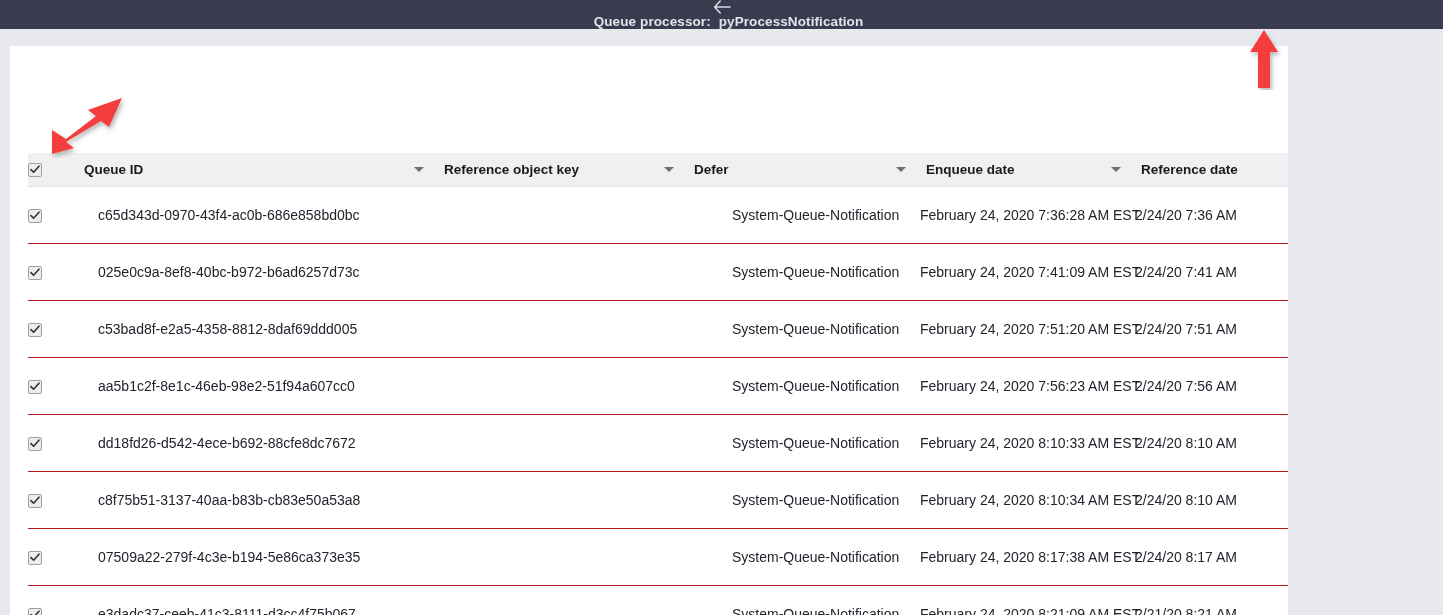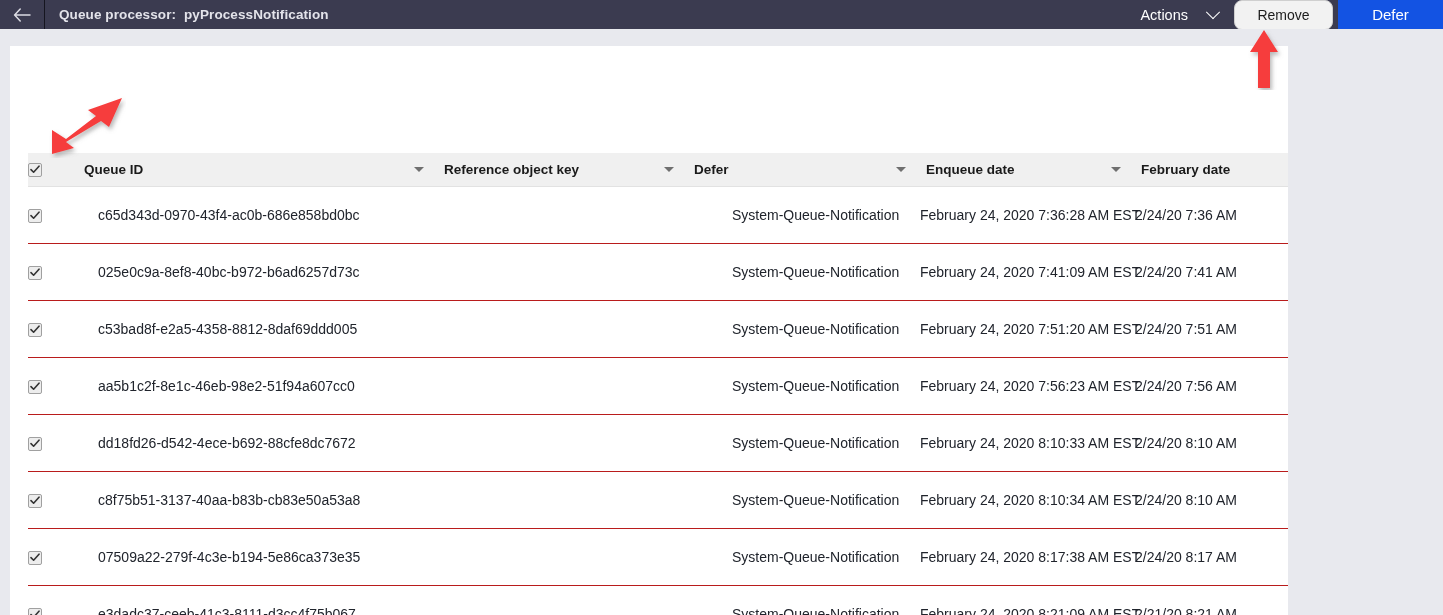--- a/index.html
+++ b/index.html
@@ -18,20 +18,21 @@
   
   .topbar {
     position: absolute;
     left: 0; top: 0;
     width: 1443px;
     height: 29px;
     background: #3b3b50;
     display: flex;
     align-items: center;
     box-sizing: border-box;
+    flex-direction: column;
   }
   .back-btn {
     width: 44px;
     height: 29px;
     display: flex;
     align-items: center;
     justify-content: center;
     color: #dcdce4;
     font-size: 17px;
     line-height: 1;
@@ -313,21 +314,21 @@
               </div>
             </th>
             <th>
               <div class="th-inner">
                 <span class="th-label">Enqueue date</span>
                 <span class="sort-caret"></span>
               </div>
             </th>
             <th>
               <div class="th-inner">
-                <span class="th-label">February date</span>
+                <span class="th-label">Reference date</span>
                 <span class="sort-caret"></span>
               </div>
             </th>
             <th class="col-kebab"></th>
           </tr>
         </thead>
         <tbody id="tbody">
             <tr class="datarow">
               <td class="col-check"><span class="cbx">
                   <svg width="10" height="9" viewBox="0 0 10 9">

